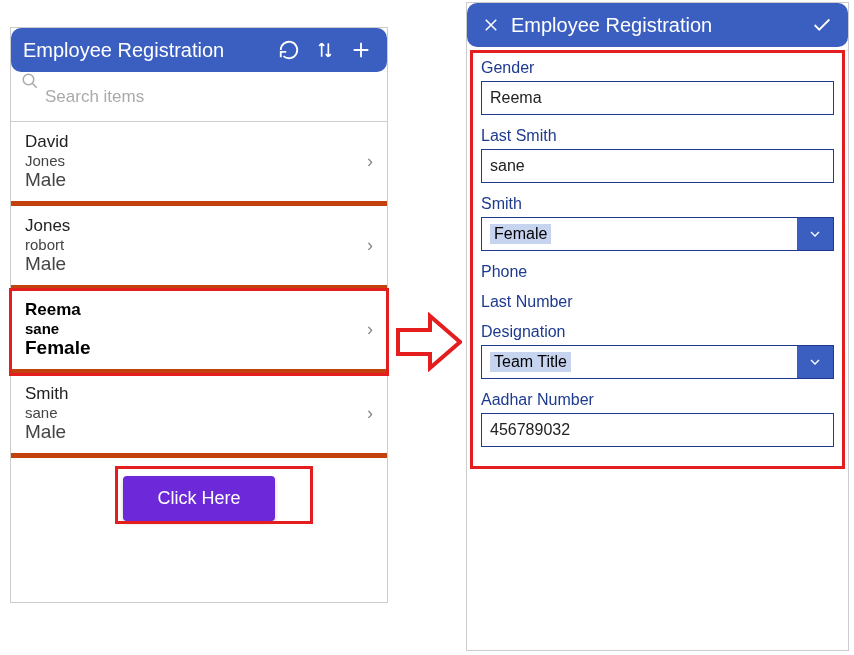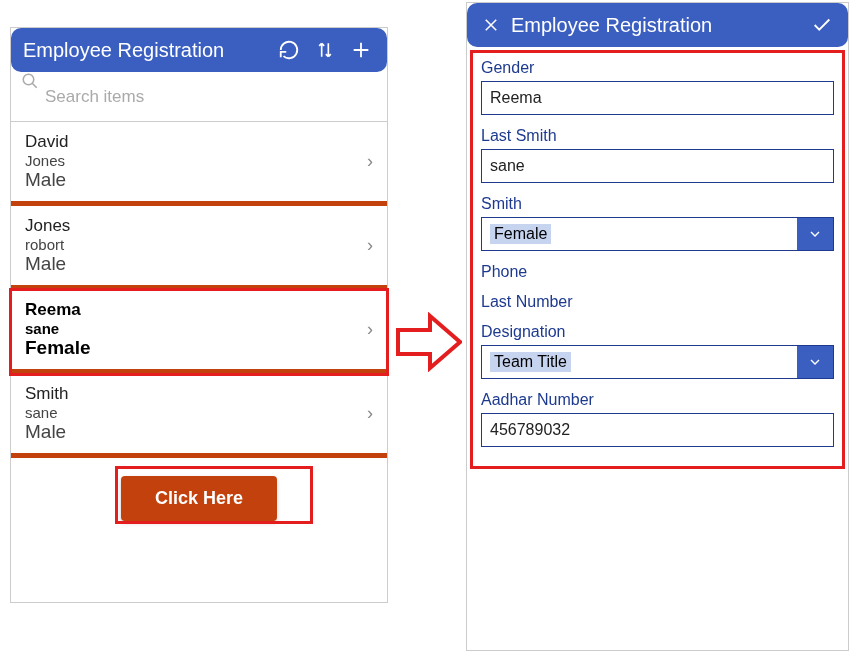--- a/index.html
+++ b/index.html
@@ -92,25 +92,25 @@
       color: #888;
       font-size: 18px;
     }
     .button-row {
       display: flex;
       justify-content: center;
       padding: 18px 0 0 0;
       position: relative;
     }
     .big-btn {
-      background: #c2410c;
+      background: #6d28d9;
       color: #fff;
       border: none;
       font-size: 18px;
-      font-weight: 700;
+      font-weight: 400;
       padding: 12px 34px;
       border-radius: 4px;
       cursor: pointer;
       box-shadow: 0 2px 4px rgba(0,0,0,0.2);
     }
     .btn-highlight {
       position: absolute;
       border: 3px solid #e41e1e;
       left: 104px;
       top: 8px;

